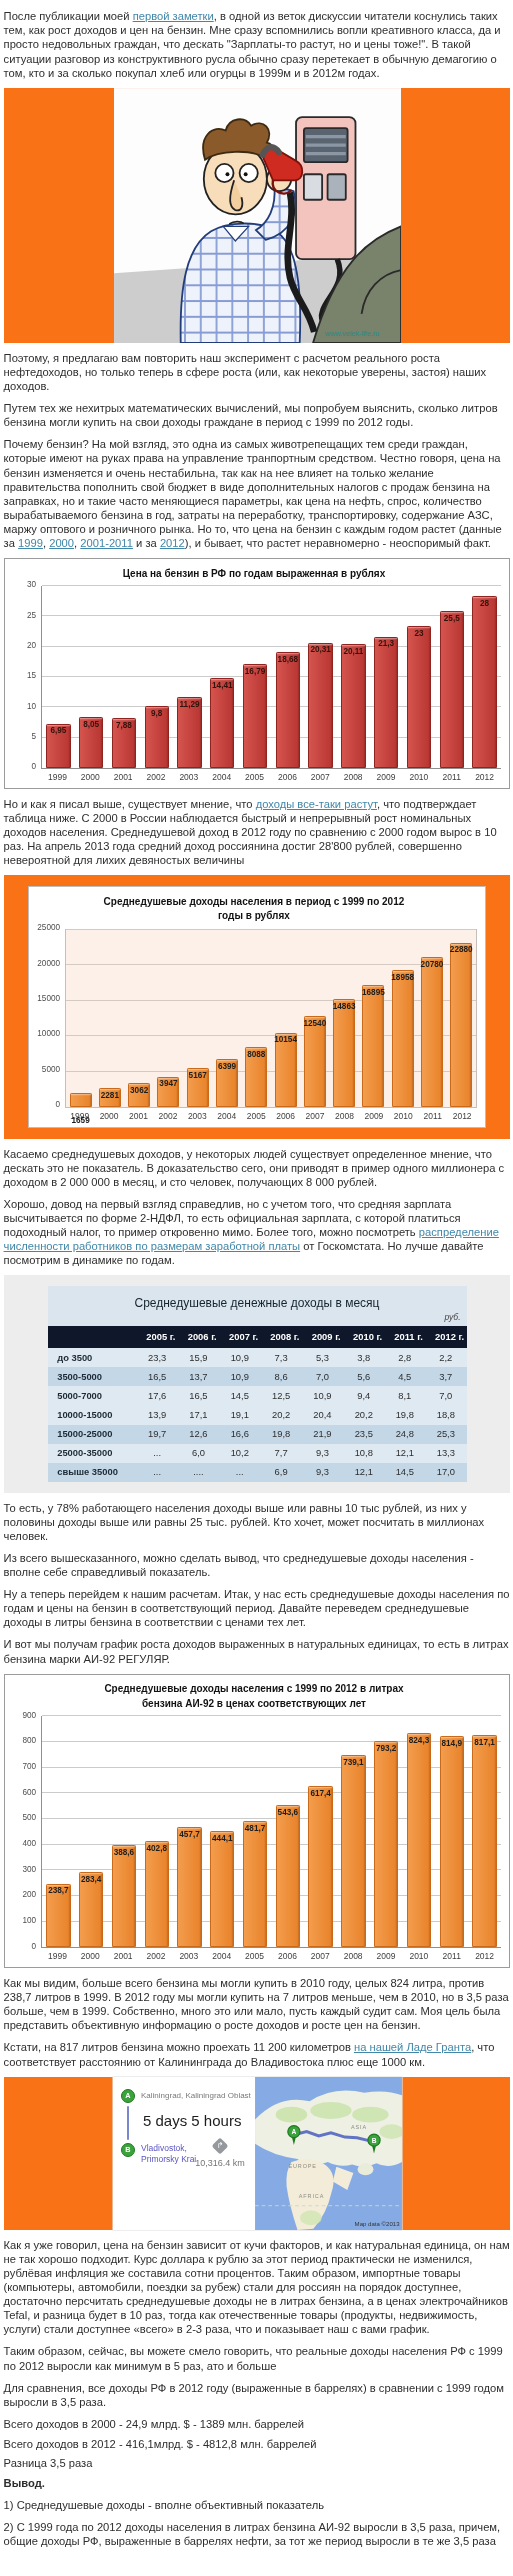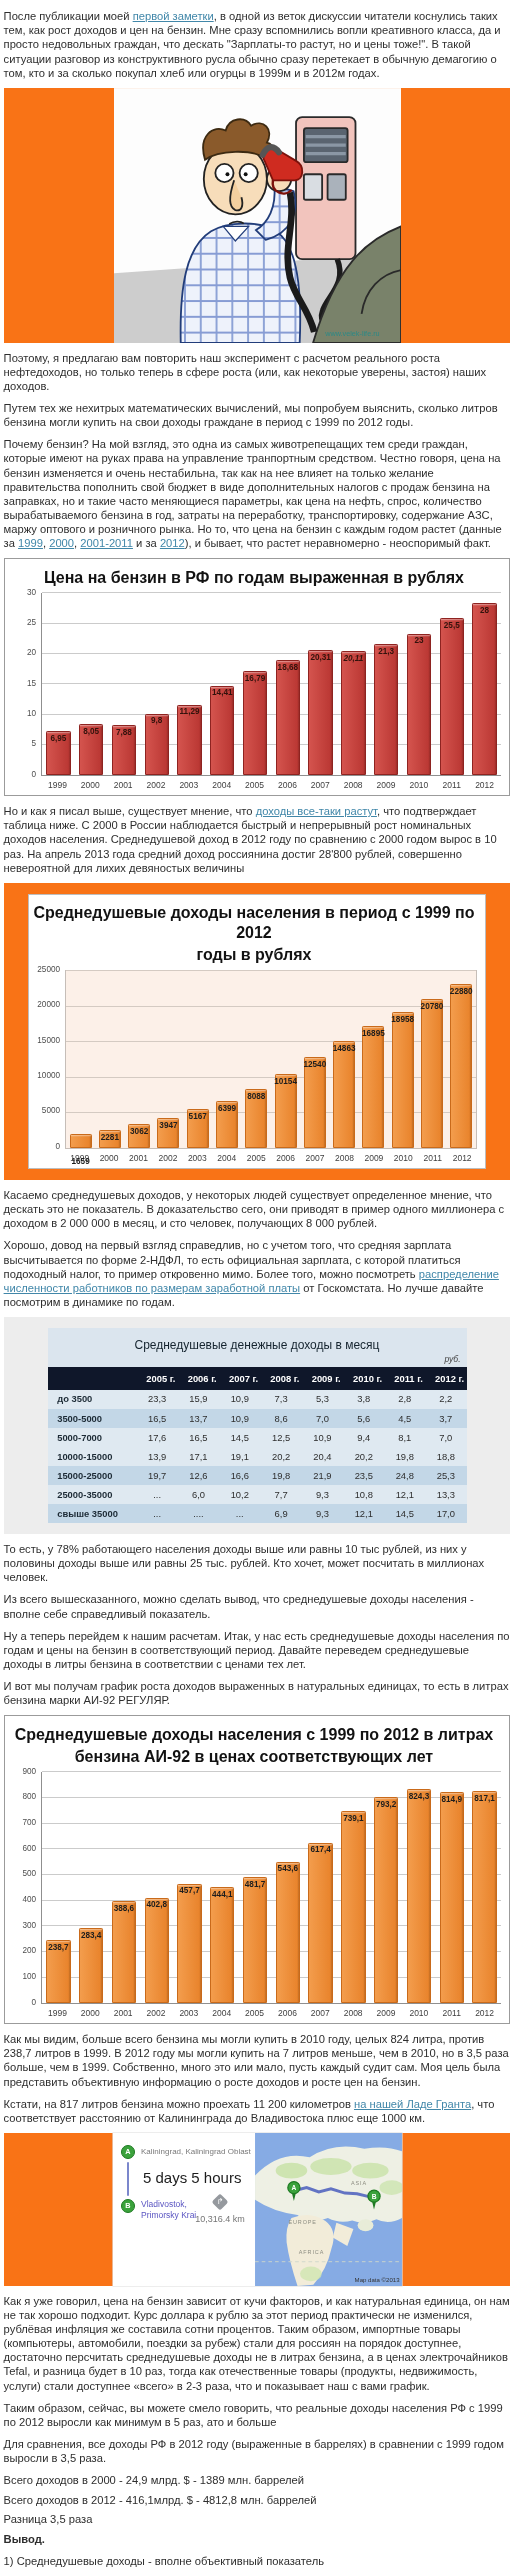--- a/index.html
+++ b/index.html
@@ -8,21 +8,21 @@
   p{margin:8px 0;}
   p.tight{margin:5.5px 0;}
   .bold{font-weight:bold;}
   a.link{color:#4187a9;text-decoration:underline;cursor:pointer;}
   
   .strip{background:#f97316;margin:6px 0;}
   .strip.center{display:flex;justify-content:center;align-items:center;}
   
   .chart-box{border:0.6px solid #9b9b9b;background:#fff;padding:6px 8.5px 4.9px 2.4px;margin:7.3px 0;}
   .chart-card{background:#fff;border:0.6px solid #bdbdbd;width:88%;margin:7.3px auto;padding:6px 8.5px 4.9px 2.4px;}
-  .chart-title{text-align:center;font-weight:bold;font-size:16px;color:#121212;margin:2.4px 0 1.2px;line-height:1.22;}
+  .chart-title{text-align:center;font-weight:bold;font-size:10px;color:#121212;margin:2.4px 0 1.2px;line-height:1.22;}
   .plot-row{display:flex;margin-top:6px;}
   .y-axis{position:relative;width:34px;flex:none;}
   .y-label{position:absolute;right:4.9px;transform:translateY(50%);font-size:8.2px;color:#4e4e4e;}
   .plot{position:relative;flex:1;border-left:0.6px solid #8f8f8f;border-bottom:0.6px solid #8f8f8f;}
   .plot.framed{border:0.6px solid #c6beb8;}
   .gridline{position:absolute;left:0;right:0;height:0.6px;background:#cbcbcb;}
   .plot.framed .gridline{background:#d4cac2;}
   .bars{position:absolute;left:0;right:0;top:0;bottom:0;display:flex;align-items:flex-end;justify-content:space-around;}
   .bar-slot{position:relative;flex:1;display:flex;justify-content:center;align-items:flex-end;height:100%;}
   .bar{position:relative;width:68%;border-radius:1.2px 1.2px 0 0;box-shadow:inset 0 1.2px 0 rgba(255,255,255,.35), inset -1.2px 0 0 rgba(0,0,0,.12);}
@@ -172,21 +172,21 @@
               <div class="bar" style="height: 62.2667%; background: linear-gradient(90deg, rgb(212, 84, 78), rgb(185, 54, 50)); border: 0.6px solid rgb(142, 35, 32);">
                 <div class="bar-label" style="color: rgb(51, 18, 12);">18,68</div>
               </div>
             </div>
             <div class="bar-slot">
               <div class="bar" style="height: 67.7%; background: linear-gradient(90deg, rgb(212, 84, 78), rgb(185, 54, 50)); border: 0.6px solid rgb(142, 35, 32);">
                 <div class="bar-label" style="color: rgb(51, 18, 12);">20,31</div>
               </div>
             </div>
             <div class="bar-slot">
-              <div class="bar" style="height: 67.0333%; background: linear-gradient(90deg, rgb(212, 84, 78), rgb(185, 54, 50)); border: 0.6px solid rgb(142, 35, 32); font-style: italic;">
+              <div class="bar" style="height: 67.0333%; background: linear-gradient(90deg, rgb(212, 84, 78), rgb(185, 54, 50)); border: 0.6px solid rgb(142, 35, 32);">
                 <div class="bar-label" style="color: rgb(51, 18, 12);">20,11</div>
               </div>
             </div>
             <div class="bar-slot">
               <div class="bar" style="height: 71%; background: linear-gradient(90deg, rgb(212, 84, 78), rgb(185, 54, 50)); border: 0.6px solid rgb(142, 35, 32);">
                 <div class="bar-label" style="color: rgb(51, 18, 12);">21,3</div>
               </div>
             </div>
             <div class="bar-slot">
               <div class="bar" style="height: 76.6667%; background: linear-gradient(90deg, rgb(212, 84, 78), rgb(185, 54, 50)); border: 0.6px solid rgb(142, 35, 32);">

